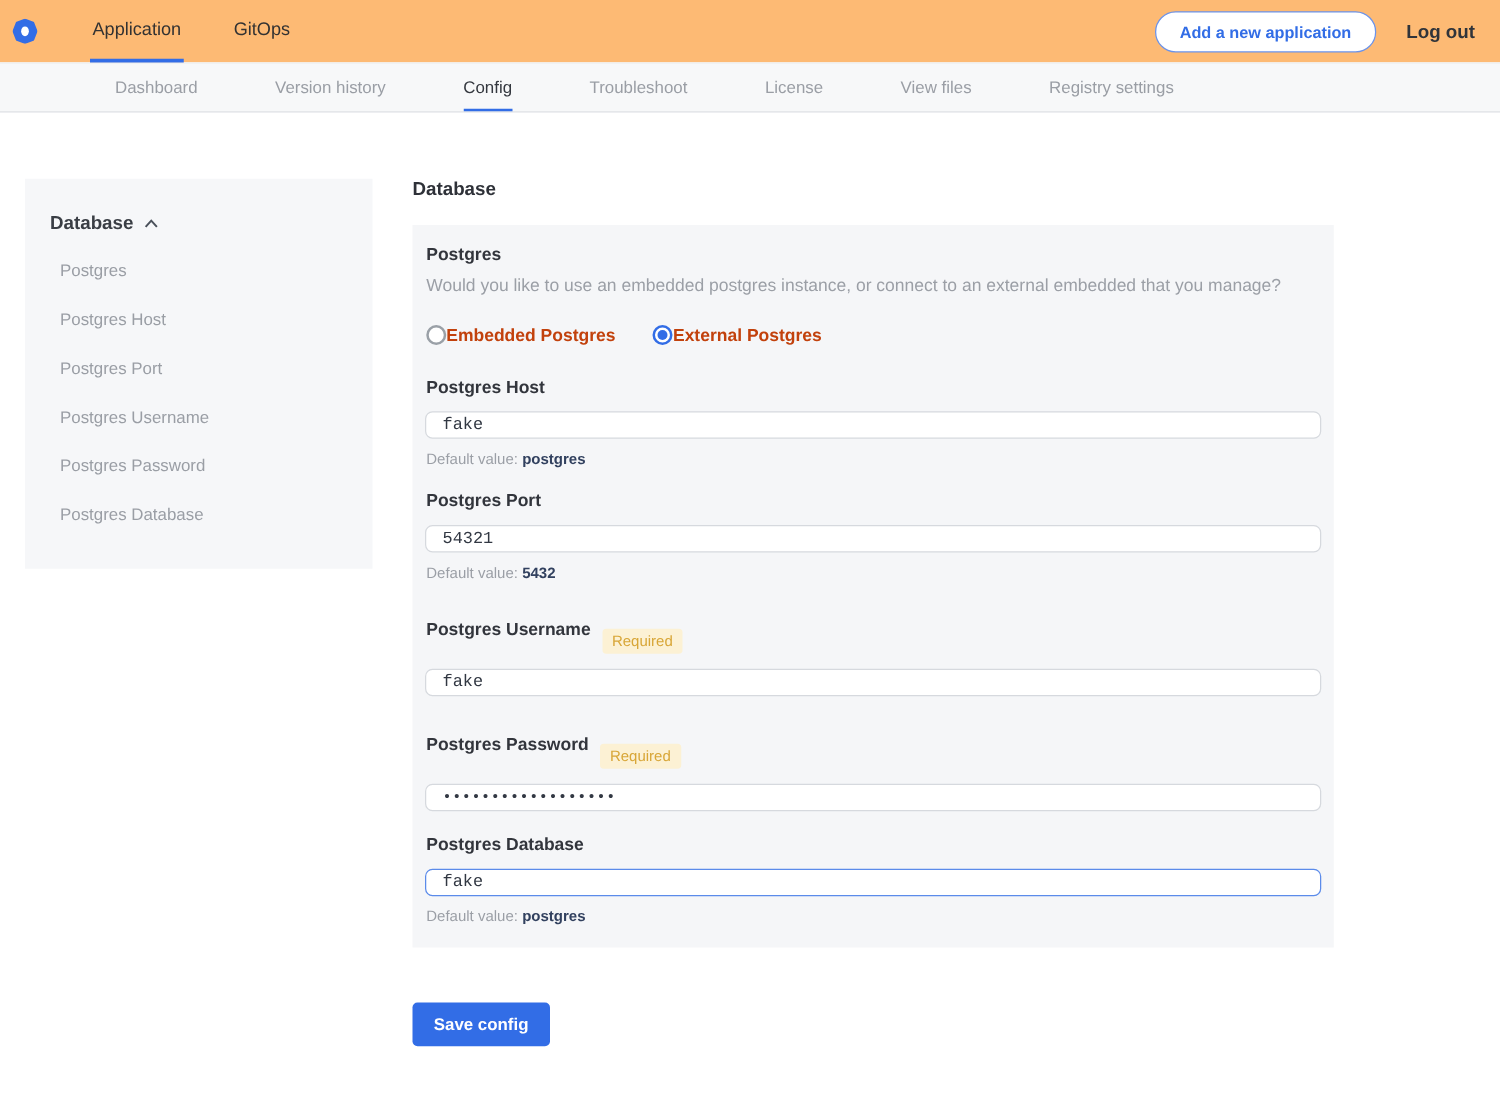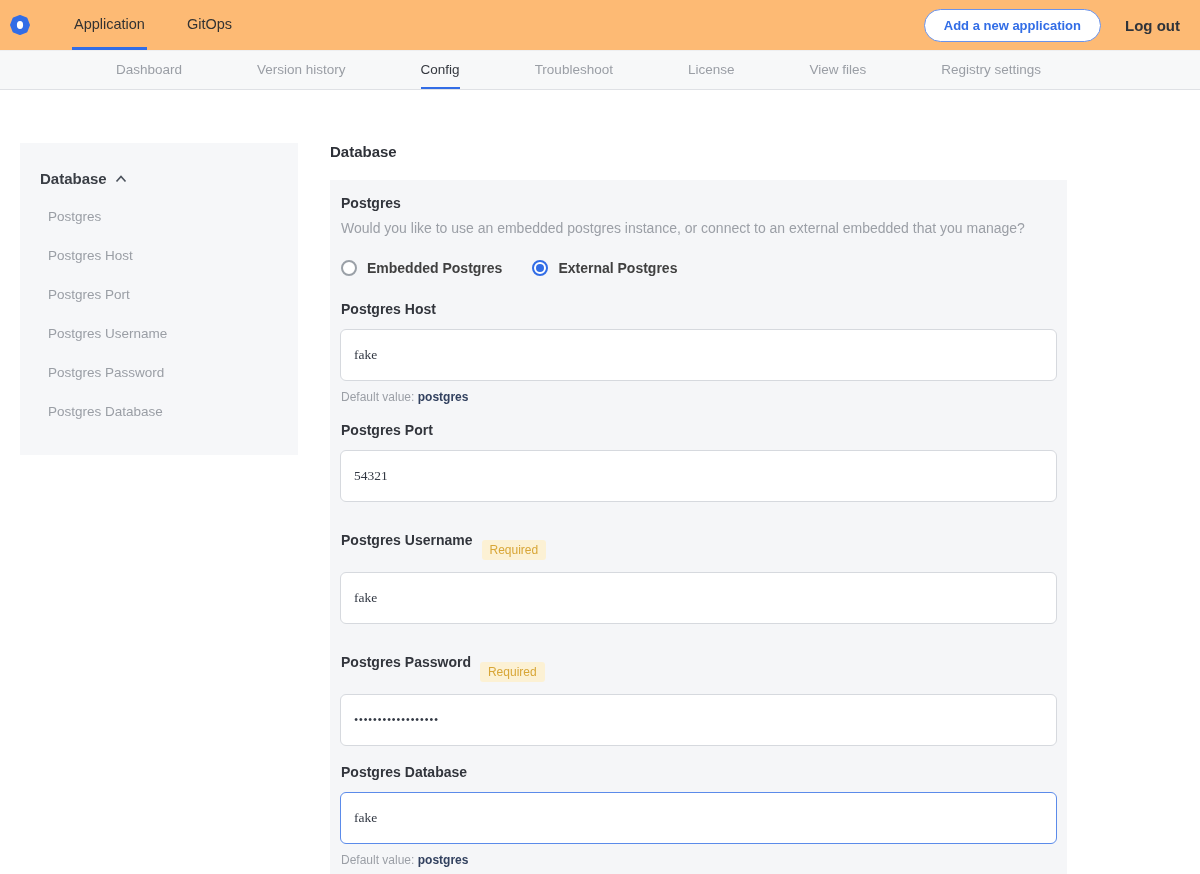--- a/index.html
+++ b/index.html
@@ -32,22 +32,21 @@
     font-family: Liberation Sans, sans-serif;
   }
   .logout { margin-left: 24px; font-size: 15px; color: #30343a; cursor: pointer; font-weight: bold; }
 
   
   .subnav {
     height: 40px; background: #f7f8f9;
     border-top: 1px solid #eeeff1;
     border-bottom: 1px solid #dfe1e5;
     display: flex; align-items: stretch;
-    padding-left: 116px;
-    gap: 13px;
+    padding-left: 92px;
   }
   .subnav-item {
     display: flex; align-items: center;
     margin-right: 62px; font-size: 13.5px; color: #9a9ea5;
     cursor: pointer; border-bottom: 2px solid transparent;
   }
   .subnav-item.active { color: #34383f; border-bottom-color: #326de6; }
 
   
   .content { display: flex; padding: 53px 20px 0 20px; }
@@ -78,35 +77,35 @@
   .radio-option { display: flex; align-items: center; margin-right: 30px; cursor: pointer; }
   .radio-circle {
     width: 16px; height: 16px; border-radius: 50%;
     border: 2px solid #9aa0a7; background: #fff; position: relative; flex: none;
   }
   .radio-circle.checked { border-color: #326de6; }
   .radio-circle.checked::after {
     content: ""; position: absolute; left: 2px; top: 2px; right: 2px; bottom: 2px;
     border-radius: 50%; background: #326de6;
   }
-  .radio-label { margin-left: 10px; font-size: 14px; font-weight: bold; color: #404040; }
+  .radio-label { font-size: 14px; font-weight: bold; color: #c2410c; }
 
   .field { margin-bottom: 18px; }
   .field:last-child { margin-bottom: 0; }
   .field-label-row { display: flex; align-items: center; margin: 0 0 12px 1px; }
   .field-label { font-size: 14px; font-weight: bold; color: #32353c; }
   .required-badge {
     margin-left: 9px; background: #fcf1d4; color: #d8a637;
     font-size: 12px; padding: 3px 8px; border-radius: 3px; margin-top: 20px;
   }
   .text-input {
-    width: 717px; height: 52px; background: #fff;
+    width: 717px; height: 22px; background: #fff;
     border: 1px solid #d6d9de; border-radius: 6px;
     padding: 0 13px; font-size: 13.5px; color: #323843;
-    font-family: Liberation Serif, serif; outline: none; display: block;
+    font-family: Liberation Mono, monospace; outline: none; display: block;
   }
   .text-input.focused { border: 1px solid #5b8bea; }
   .masked { letter-spacing: 0.5px; font-size: 12px; }
   .default-line { font-size: 12px; color: #9b9fa6; margin: 9px 0 0 1px; }
   .default-line b { color: #32415f; font-weight: bold; }
 
   .save-row { margin-top: 44px; }
   .save-btn {
     background: #326de6; color: #fff; border: none; border-radius: 4px;
     font-size: 13.5px; font-weight: bold; padding: 10px 17px; cursor: pointer;
@@ -191,20 +190,24 @@
           <span>Default value:</span>
           <b>postgres</b>
         </div>
       </div>
 
       <div class="field">
         <div class="field-label-row">
           <span class="field-label">Postgres Port</span>
         </div>
         <input class="text-input" type="text" value="54321" style="">
+        <div class="default-line">
+          <span>Default value:</span>
+          <b>5432</b>
+        </div>
       </div>
 
       <div class="field">
         <div class="field-label-row">
           <span class="field-label">Postgres Username</span>
           <span class="required-badge">Required</span>
         </div>
         <input class="text-input" type="text" value="fake" style="">
       </div>
 

